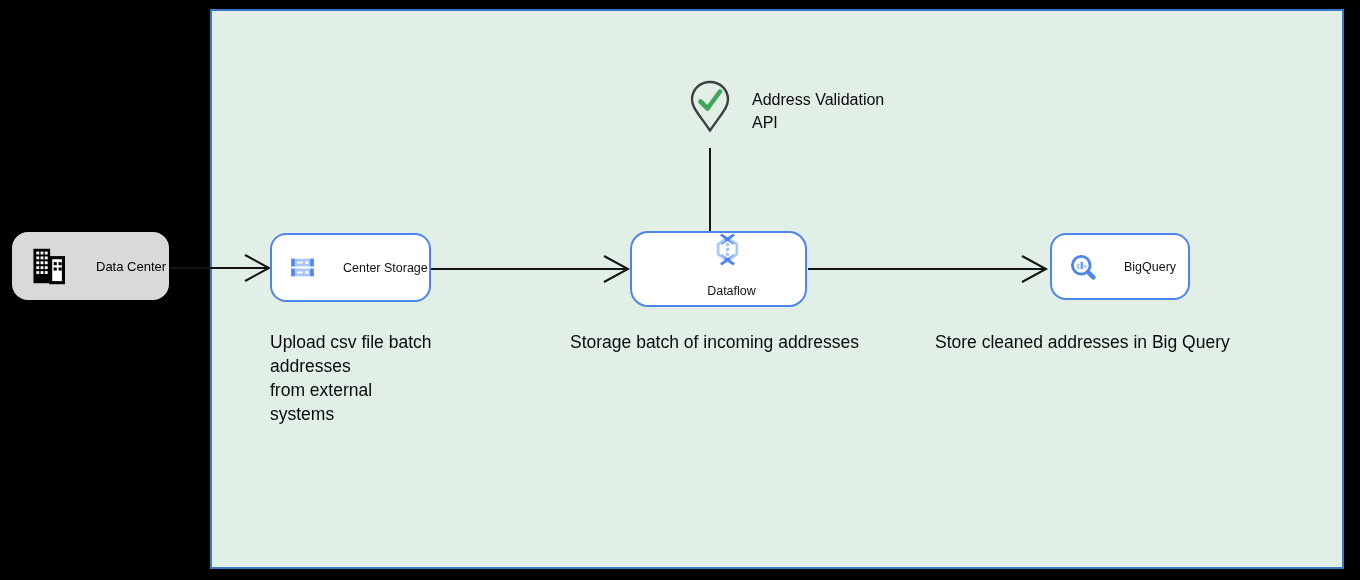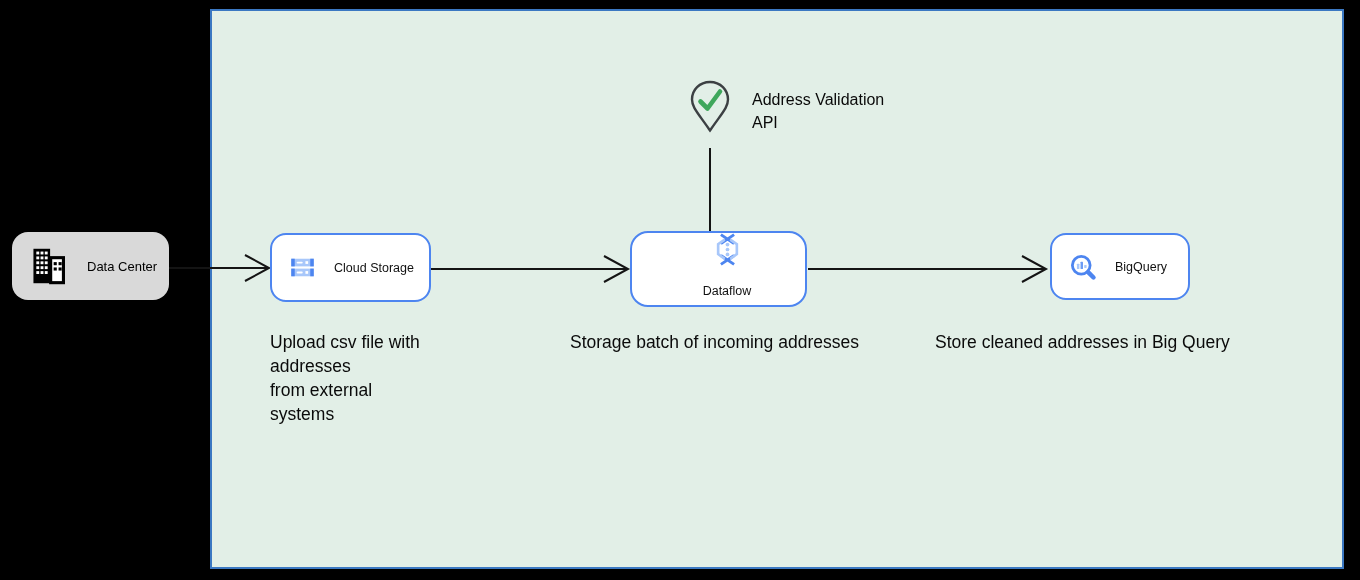--- a/index.html
+++ b/index.html
@@ -16,21 +16,21 @@
     box-sizing:border-box;
   }
   .layer { position:absolute; left:0; top:0; pointer-events:none; }
   .node {
     position:absolute; display:flex; align-items:center;
     box-sizing:border-box; gap:18px; padding-left:17px;
     background:var(--node-fill,#fff);
     border:2.5px solid var(--node-border,#4d85f0);
     border-radius:16px;
   }
-  .node .label { font-size:12.5px; color:#111; white-space:nowrap; }
+  .node .label { font-size:12.5px; color:#111; white-space:nowrap;margin-left:9px; }
   .node.datacenter { background:var(--datacenter-fill,#d9d9d9); border:none; }
   .node.datacenter .label { font-size:13px; color:#000; }
   .caption {
     position:absolute; font-size:17.5px; line-height:24px; color:#0a0a0a;
     white-space:pre-line;
   }
   .pin { position:absolute; }
   .pin-label {
     position:absolute; font-size:16px; line-height:23px; color:#0a0a0a;
     white-space:pre-line;
@@ -106,21 +106,21 @@
       <rect class="ic-dark" x="2" y="4.2" width="3.1" height="6.8"></rect>
       <rect class="ic-dark" x="18.9" y="4.2" width="3.1" height="6.8"></rect>
       <rect class="ic-white" x="6.8" y="6.8" width="5.4" height="1.7" rx="0.85"></rect>
       <rect class="ic-white" x="14.6" y="6.4" width="2.4" height="2.4"></rect>
       <rect class="ic-light" x="2" y="13" width="20" height="6.8"></rect>
       <rect class="ic-dark" x="2" y="13" width="3.1" height="6.8"></rect>
       <rect class="ic-dark" x="18.9" y="13" width="3.1" height="6.8"></rect>
       <rect class="ic-white" x="6.8" y="15.6" width="5.4" height="1.7" rx="0.85"></rect>
       <rect class="ic-white" x="14.6" y="15.2" width="2.4" height="2.4"></rect>
     </svg>
-    <span class="label">Cloud Storage</span>
+    <span class="label">Center Storage</span>
   </div>
 
   <div class="node" style="left:630px; top:231px; width:177px; height:76px; border-radius:18px;flex-direction:column;">
     <svg width="27" height="33" viewBox="0 0 24 30">
       <path class="ic-stroke-dark" stroke-width="2.6" d="M6,1.5 L18,9.5 M18,1.5 L6,9.5"></path>
       <path class="ic-stroke-dark" stroke-width="2.6" d="M6,20.5 L18,28.5 M18,20.5 L6,28.5"></path>
       <path class="ic-stroke-light" stroke-width="2.4" d="M9.5,6 L3.5,10.2 L3.5,19.2 L9.5,23.5"></path>
       <path class="ic-stroke-light" stroke-width="2.4" d="M14.5,6 L20.5,10.2 L20.5,19.2 L14.5,23.5"></path>
       <circle class="ic-light" cx="12" cy="10.5" r="1.7"></circle>
       <circle class="ic-light" cx="12" cy="15" r="1.7"></circle>
@@ -142,20 +142,20 @@
 
   <div class="pin" style="left:688px; top:79px;">
     <svg width="44" height="58" viewBox="0 0 44 58">
       <path class="pin-outline" d="M22,3 C11.5,3 4,11 4,20.5 C4,28.5 10,34 22,51.5 C34,34 40,28.5 40,20.5 C40,11 32.5,3 22,3 Z"></path>
       <path class="pin-check" d="M12.5,22.5 L19.5,29.5 L32,12.5"></path>
     </svg>
   </div>
   <div class="pin-label" style="left:752px; top:88px;">Address Validation
 API</div>
 
-  <div class="caption" style="left:270px; top:330px;">Upload csv file with
+  <div class="caption" style="left:270px; top:330px;">Upload csv file batch
 addresses
 from external
 systems</div>
   <div class="caption" style="left:570px; top:330px;">Storage batch of incoming addresses</div>
   <div class="caption" style="left:935px; top:330px;">Store cleaned addresses in Big Query</div>
 
 </div>
 
 </body></html>

